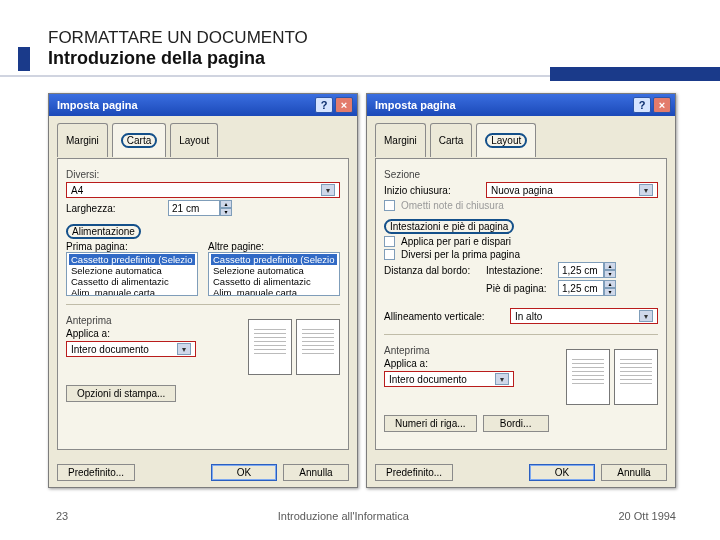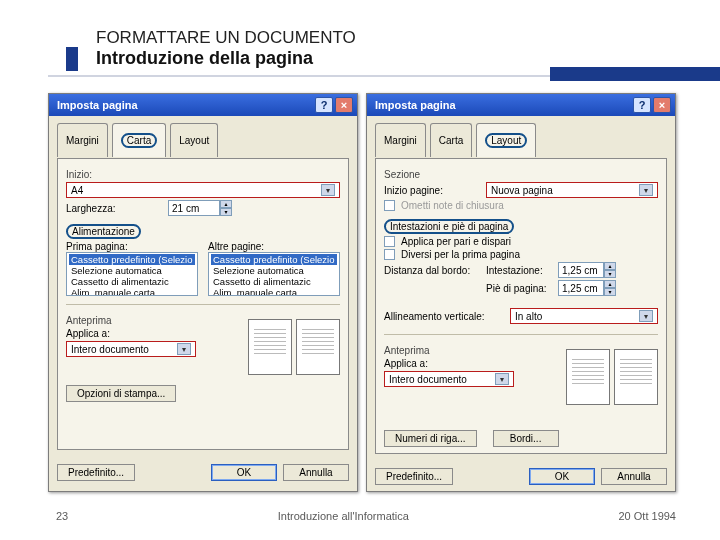--- a/index.html
+++ b/index.html
@@ -8,21 +8,20 @@
     font-family: Tahoma, Arial, sans-serif;
     font-size: 10px;
     background: #fff;
     position: relative;
     overflow: hidden;
   }
   .slide-header {
     padding: 28px 4px 6px 48px;
     border-bottom: 2px solid #d0d4e0;
     position: relative;
-    margin-left: 48px;
   }
   .slide-header .bar {
     position: absolute;
     left: 18px; top: 47px;
     width: 12px; height: 24px;
     background: #1a3a8a;
   }
   .slide-header h1 {
     font-size: 17px; font-weight: 400; color: #222;
   }
@@ -178,21 +177,21 @@
       <span class="tbtn close">×</span>
     </div>
     <div class="body">
       <div class="tabs">
         <div class="tab">Margini</div>
         <div class="tab active"><span class="ring">Carta</span></div>
         <div class="tab">Layout</div>
       </div>
       <div class="panel">
         <div class="grp">
-          <div class="grpname">Inizio:</div>
+          <div class="grpname">Diversi:</div>
           <div class="sel" style="width:100%">
             <span>A4</span>
               <span class="arw">▾</span>
           </div>
           <div class="row">
             <span class="lbl">Larghezza:</span>
             <div class="spin">
               <div class="val">21 cm</div>
               <div class="bt">
                   <span>▴</span>
@@ -281,21 +280,21 @@
     <div class="body">
       <div class="tabs">
         <div class="tab">Margini</div>
         <div class="tab">Carta</div>
         <div class="tab active"><span class="ring">Layout</span></div>
       </div>
       <div class="panel">
         <div class="grp">
           <div class="grpname">Sezione</div>
           <div class="row">
-            <span class="lbl">Inizio pagine:</span>
+            <span class="lbl">Inizio chiusura:</span>
             <div class="sel" style="flex:1">
               <span>Nuova pagina</span>
                 <span class="arw">▾</span>
             </div>
           </div>
           <div class="row">
             <span class="cb"></span>
             <span style="color:#9a9a9a">Ometti note di chiusura</span>
           </div>
         </div>
@@ -370,21 +369,21 @@
                 <div class="ln"></div>
                 <div class="ln"></div>
                 <div class="ln"></div>
                 <div class="ln"></div>
                 <div class="ln"></div>
                 <div class="ln"></div>
               </div>
           </div>
         </div>
 
-        <div style="margin-top:21px;display:flex;gap:16px">
+        <div style="margin-top:6px;display:flex;gap:6px">
           <div class="btn small">Numeri di riga...</div>
           <div class="btn">Bordi...</div>
         </div>
       </div>
     </div>
     <div class="btnrow">
       <div class="btn" style="margin-right:auto">Predefinito...</div>
       <div class="btn ok">OK</div>
       <div class="btn">Annulla</div>
     </div>

